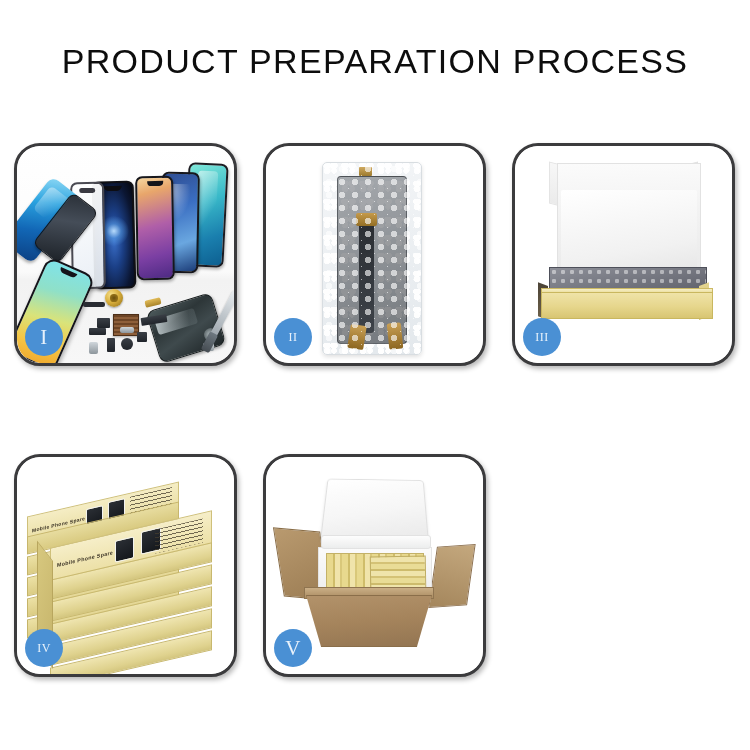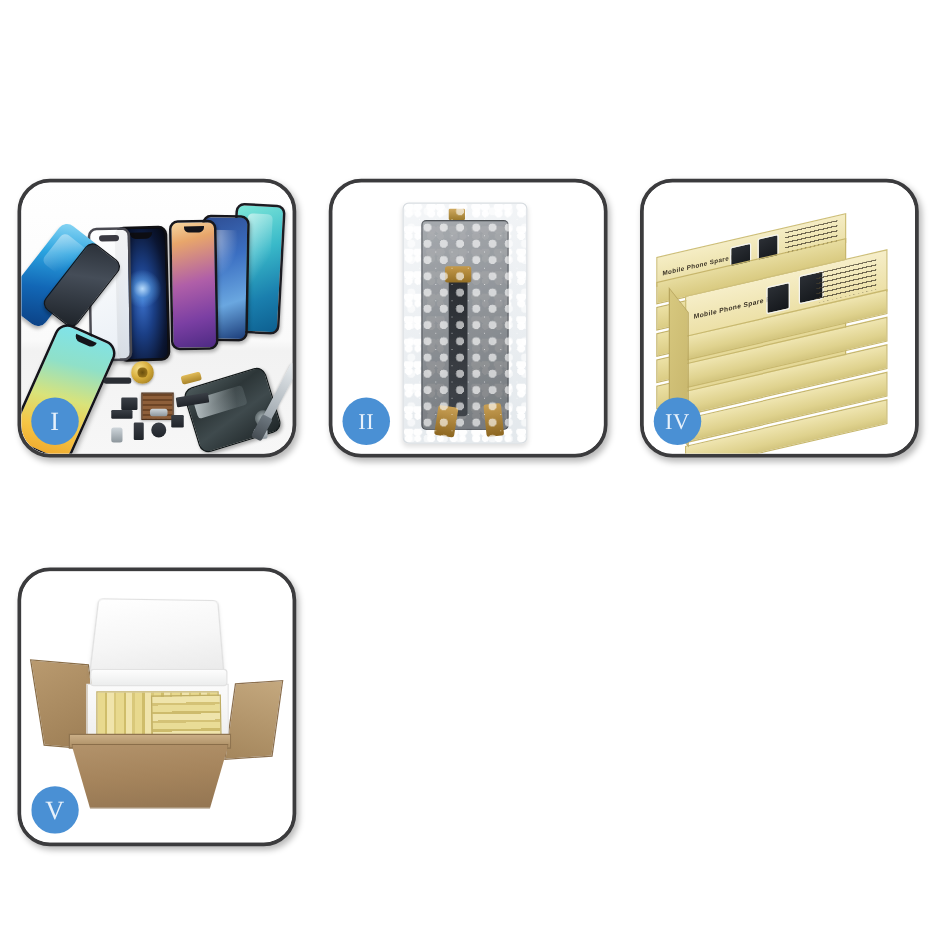--- a/index.html
+++ b/index.html
@@ -89,21 +89,21 @@
     border-radius: 50%;
     background: #4a90d4;
     color: #e7f1fb;
     font-family: "Liberation Serif", serif;
     font-size: 21px;
     line-height: 38px;
     text-align: center;
     letter-spacing: 0.5px;
     z-index: 40;
   }
-  .badge.wide { font-size: 18px; }
+  .badge.wide { font-size: 12px; }
 
   
   .p1-bg {
     position: absolute; inset: 0;
     background:
       linear-gradient(180deg, #ffffff 0%, #fafafa 58%, #f2f2f2 62%, #f7f7f7 100%);
   }
   .ph {
     position: absolute;
     border-radius: 7px;
@@ -495,20 +495,21 @@
     position: absolute; left: 24px; bottom: 30px; width: 176px; height: 12px;
     background: radial-gradient(ellipse at 50% 50%, rgba(0,0,0,.14), rgba(0,0,0,0) 70%);
   }
 </style>
 </head>
 <body>
 
 <div class="page">
 
   <div class="header">
+    <div class="page-title">PRODUCT PREPARATION PROCESS</div>
   </div>
 
   <div class="grid">
 
     <div class="panel">
       <div class="panel-stage">
         <div class="p1-bg"></div>
 
         <div class="ph ph-f5"></div>
         <div class="ph ph-f4"></div>
@@ -551,20 +552,35 @@
           <div class="p2-conn"></div>
           <div class="p2-conn2"></div>
           <div class="p2-conn3"></div>
           <div class="p2-tape"></div>
           <div class="p2-sheen"></div>
         </div>
       </div>
       <div class="badge wide">II</div>
     </div>
 
+    <div class="panel">
+      <div class="panel-stage">
+        <div class="p3-bg"></div>
+        <div class="p3-lidflapL"></div>
+        <div class="p3-lidflapR"></div>
+        <div class="p3-lid"></div>
+        <div class="p3-foam"></div>
+        <div class="p3-content"></div>
+        <div class="p3-sideL"></div>
+        <div class="p3-sideR"></div>
+        <div class="p3-frontLip"></div>
+        <div class="p3-front"></div>
+      </div>
+      <div class="badge wide">III</div>
+    </div>
 
     <div class="panel">
       <div class="panel-stage">
         <div class="p4-bg"></div>
         <div class="p4-stack">
 
           <div class="p4-rearTop">
             <div class="lbl-text" style="left:4px; top:11px; font-size:5px;">Mobile Phone Spare Parts</div>
             <div class="lbl-thumb" style="left:58px; top:5px;"></div>
             <div class="lbl-thumb" style="left:80px; top:3px;"></div>

